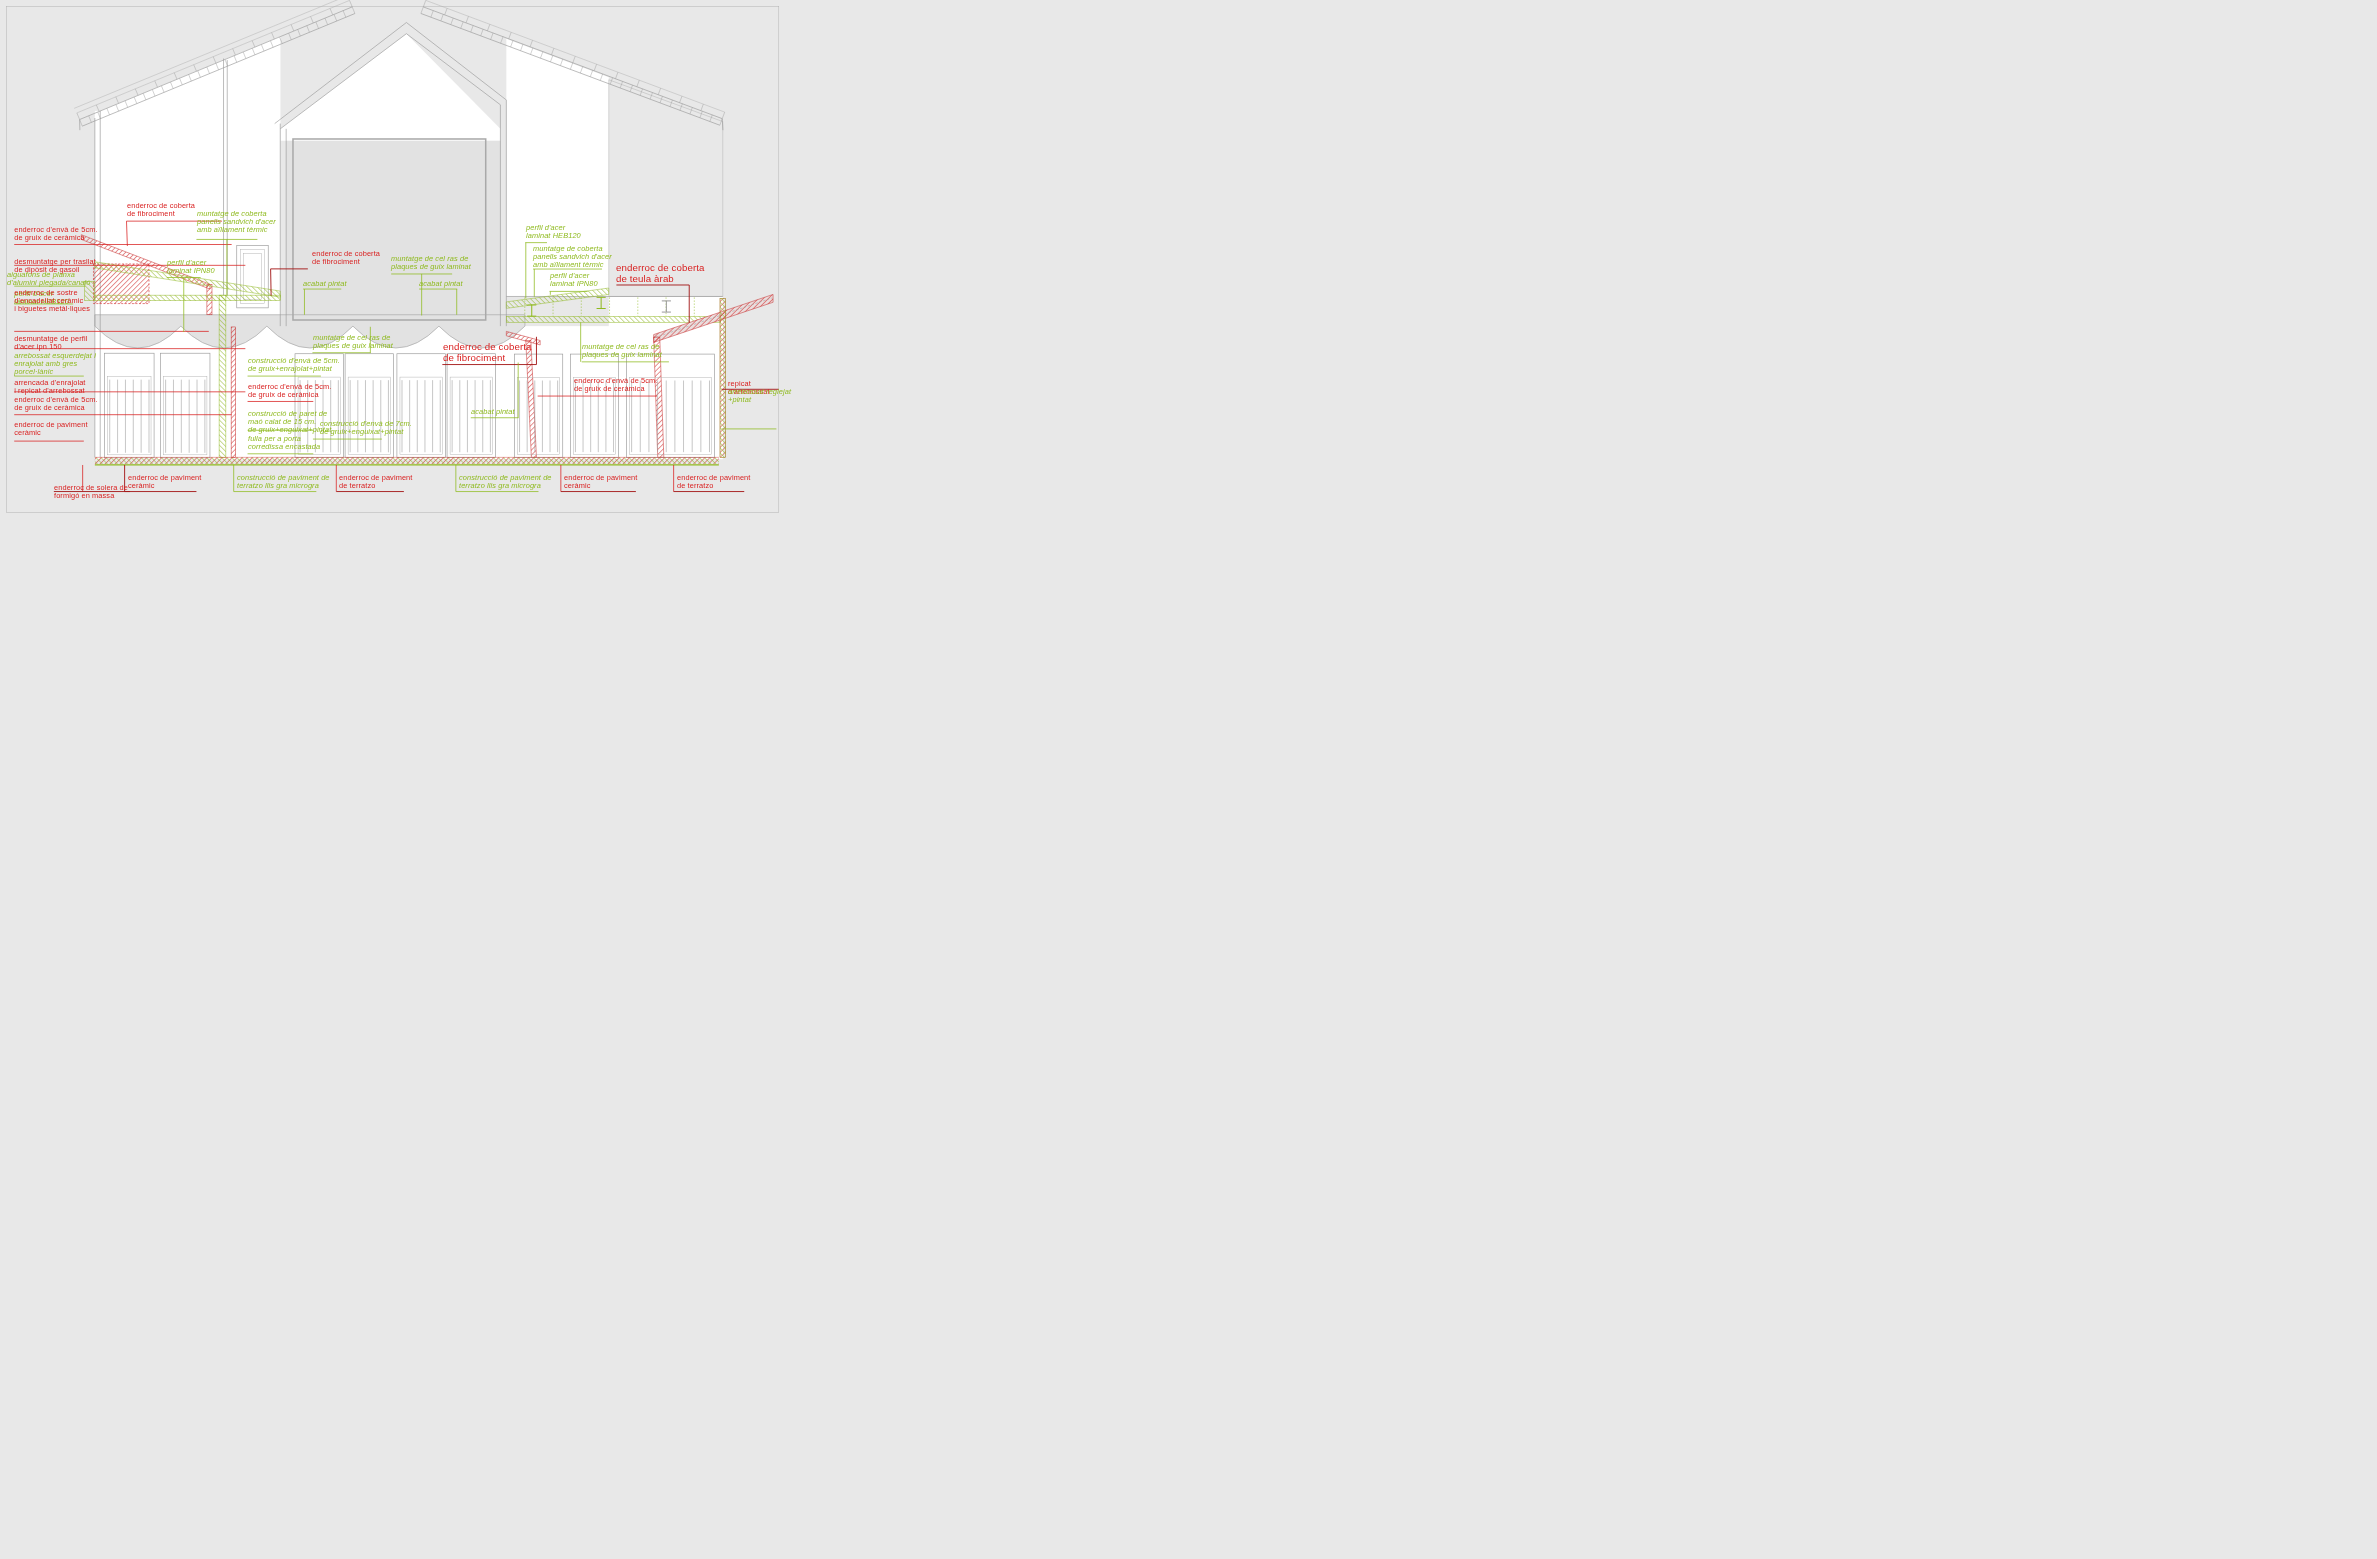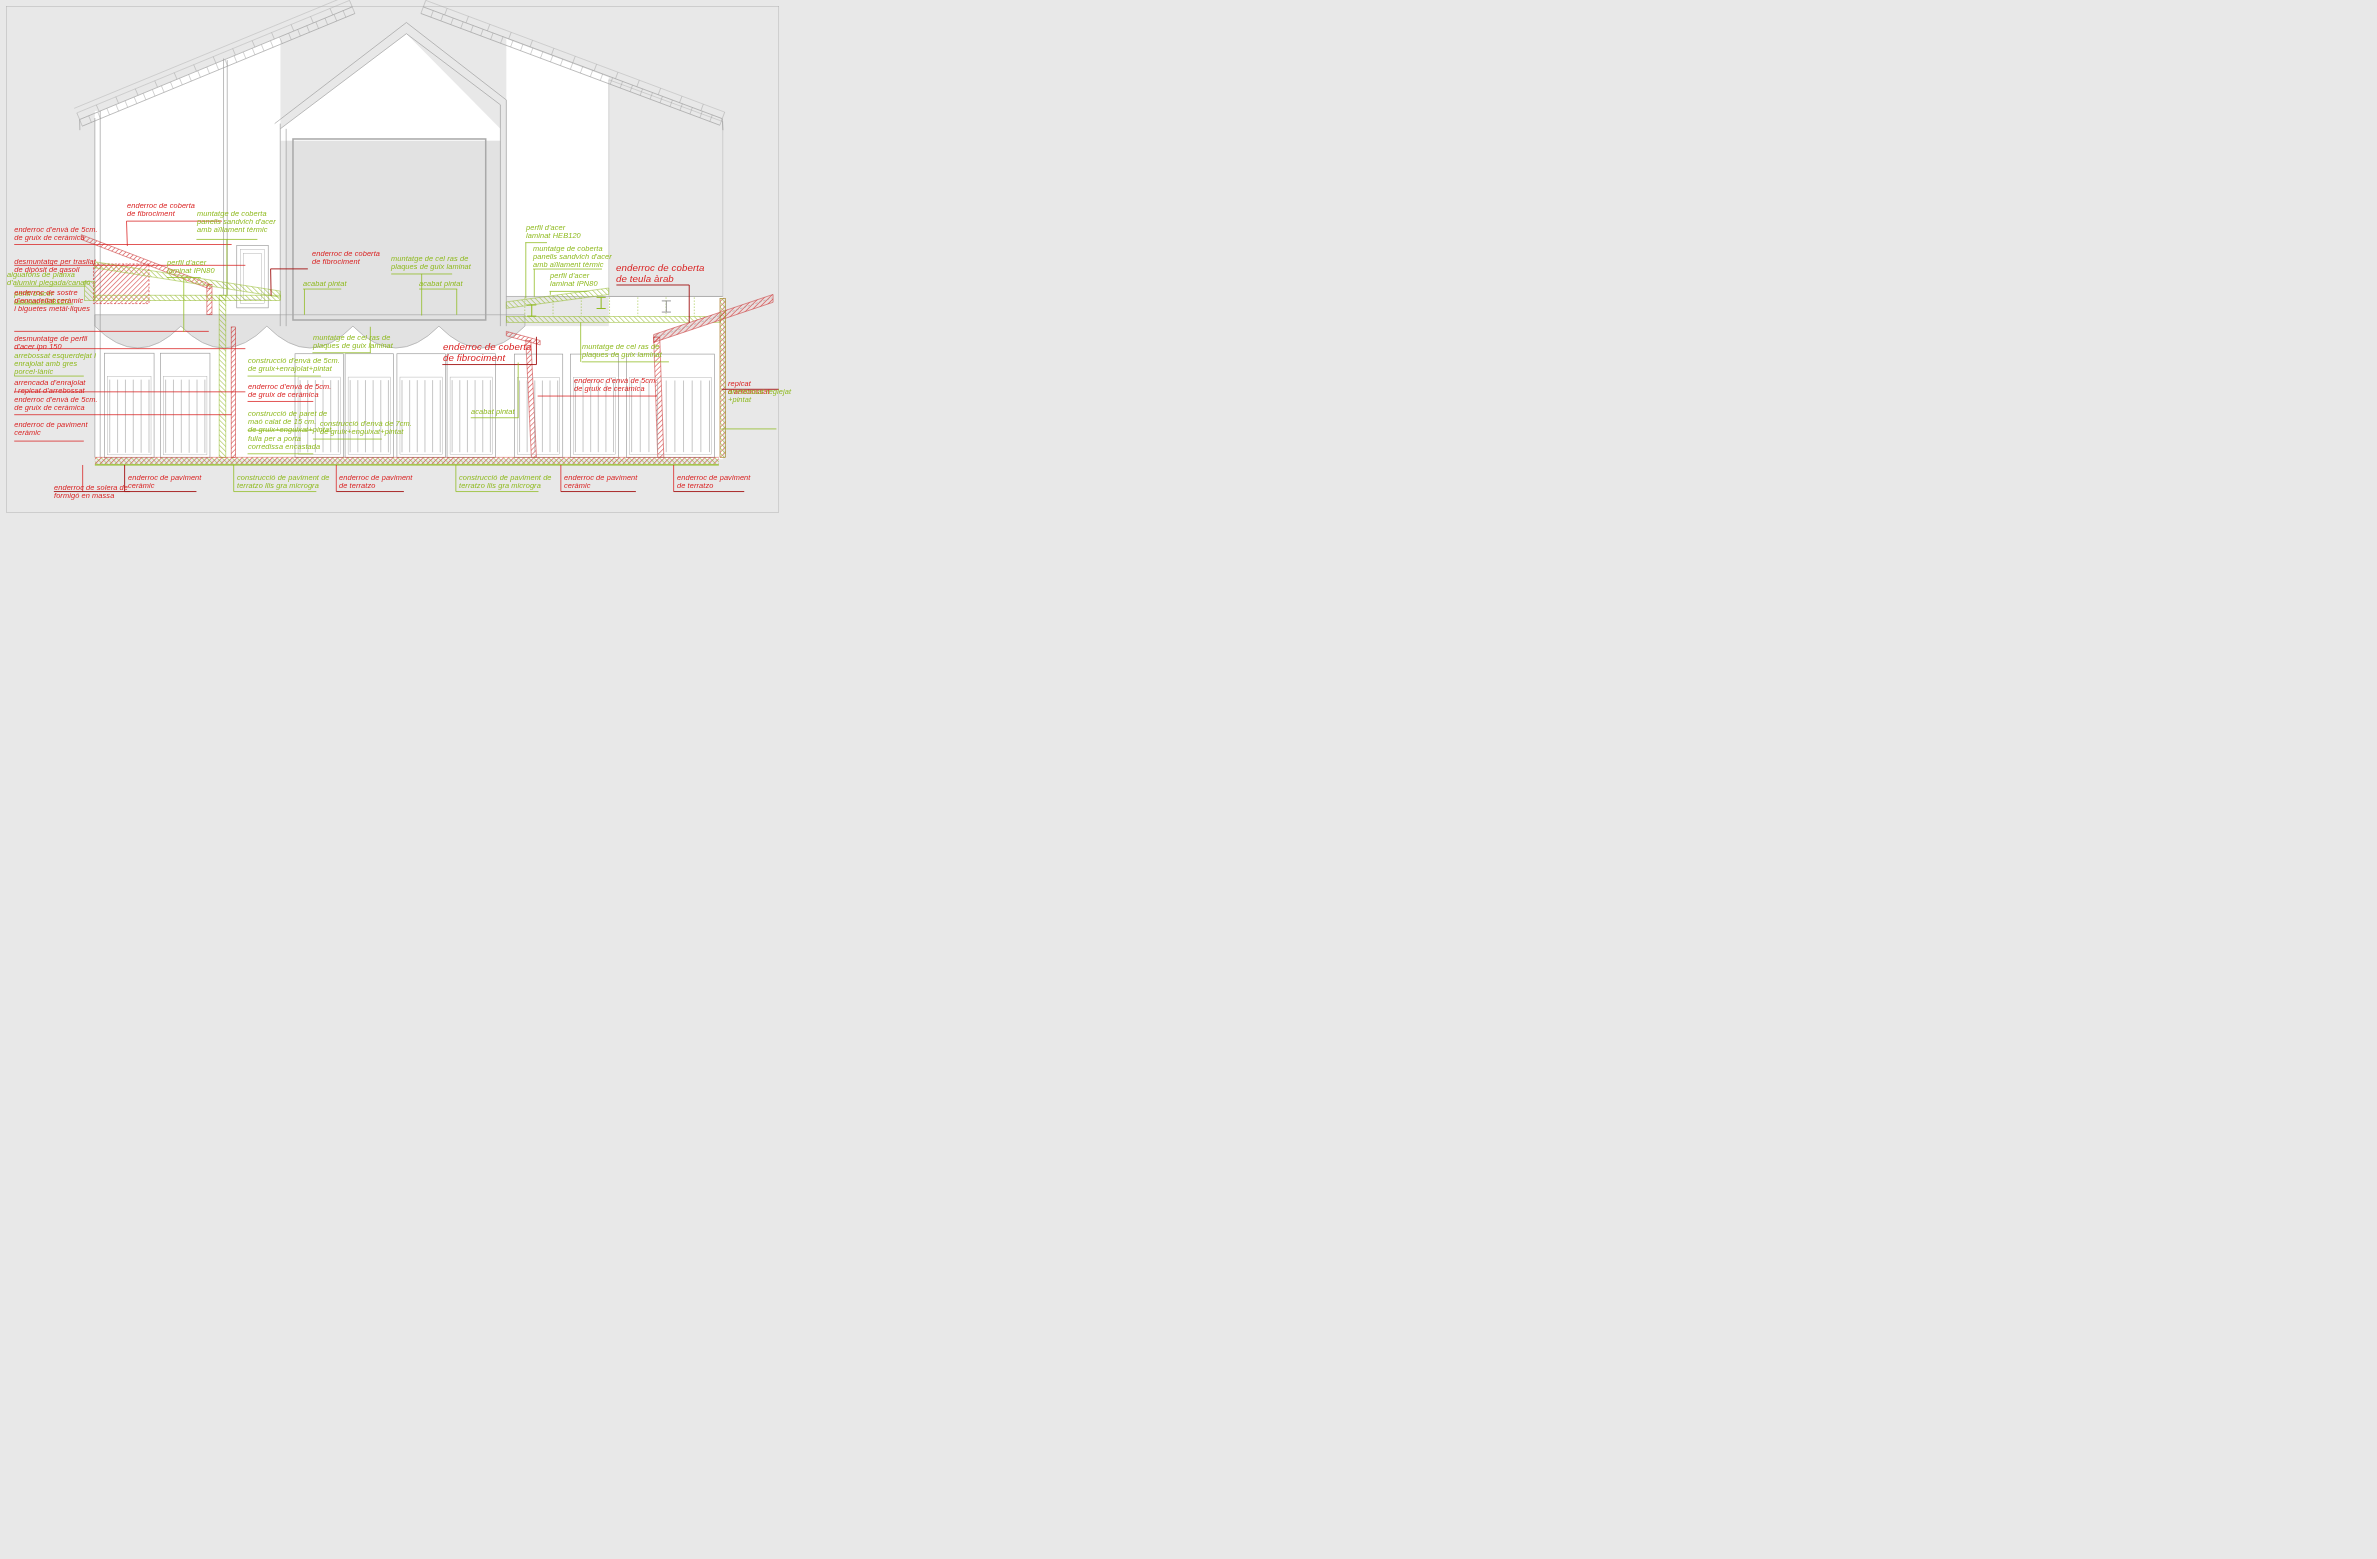--- a/index.html
+++ b/index.html
@@ -1,20 +1,20 @@
 <!DOCTYPE html>
 <html style="font-size:8.1px"><head>
 <meta charset="utf-8">
 <style>
   html,body{margin:0;padding:0;background:#e8e8e8;font-family:"Liberation Sans",sans-serif;}
   #stage{position:relative;width:792px;height:520px;background:#e8e8e8;overflow:hidden;}
   #art{position:absolute;left:0;top:0;}
   .lbl{position:absolute;white-space:pre-line;font-size:7.4px;line-height:8.1px;letter-spacing:0.1px;}
   .lbl.small3{line-height:7.9px;}
-  .red{color:#d92121;font-style:italic;}
+  .red{color:#d92121;}
   .green{color:#8fba1f;font-style:italic;}
   .big{font-size:9.7px;line-height:11px;}
   
   .g{stroke:#9b9b9b;fill:none;stroke-width:1.3;}
   .gt{stroke:#aeaeae;fill:none;stroke-width:.9;}
   .gk{stroke:#a9a9a9;fill:none;stroke-width:3;}
   .rl{stroke:#d92121;stroke-width:1.5;fill:none;}
   .drl{stroke:#a31616;stroke-width:1.8;fill:none;}
   .gl{stroke:#8fba1f;stroke-width:1.5;fill:none;}
   .rh{fill:url(#rh);stroke:#c62a2a;stroke-width:1;}

